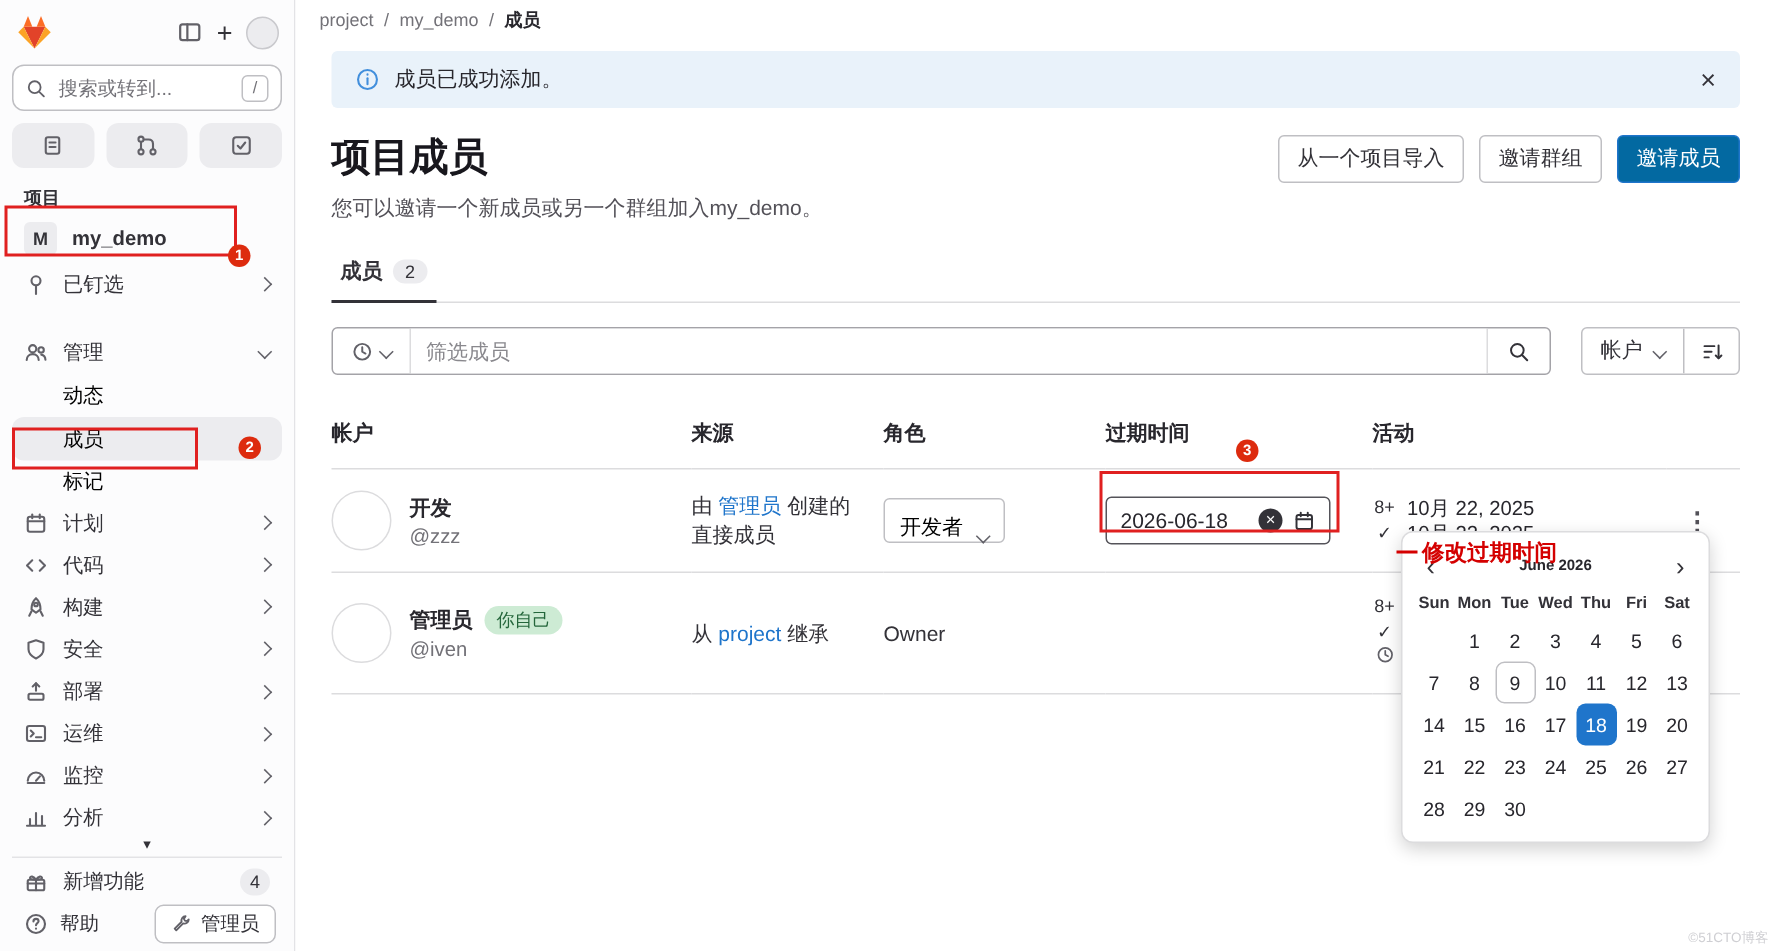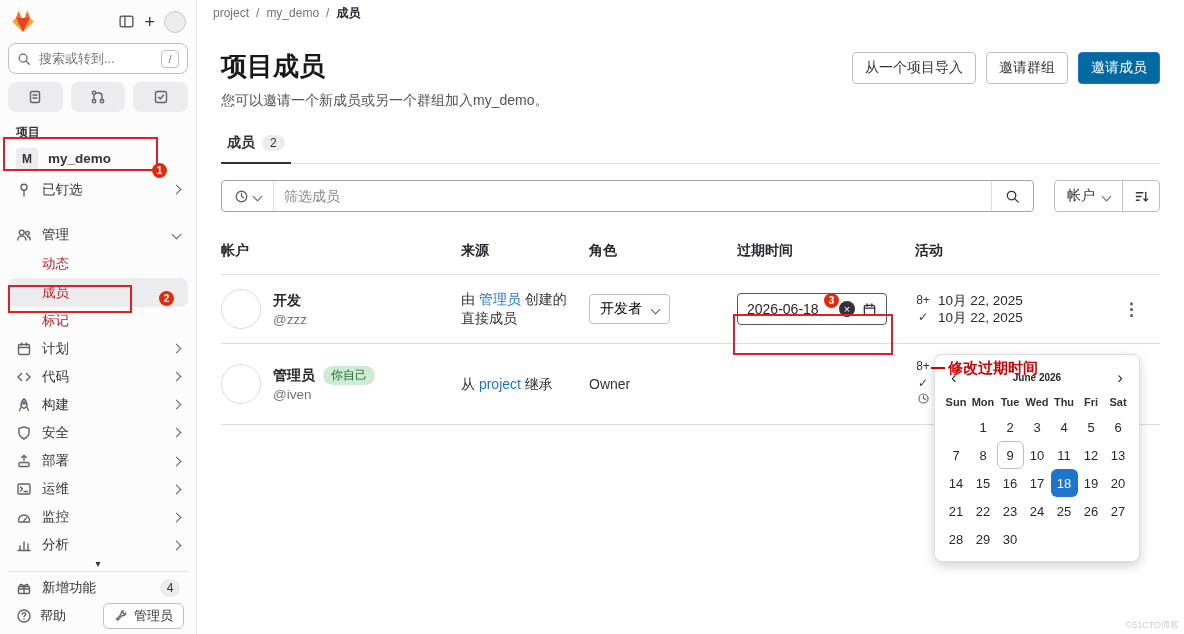--- a/index.html
+++ b/index.html
@@ -28,21 +28,21 @@
   .quick-btn { flex:1; height:30px; background:#ececef; border:none; border-radius:8px;
                display:flex; align-items:center; justify-content:center; cursor:pointer; }
 
   .section-label { margin-top:10px; padding:0 8px; height:22px; display:flex; align-items:center;
                    font-size:12px; font-weight:700; color:#333238; }
   .nav-item { height:32px; display:flex; align-items:center; gap:10px; padding:0 8px; border-radius:8px;
               color:#333238; text-decoration:none; cursor:pointer; font-size:13.5px; }
   .nav-item .nav-label { white-space:nowrap; }
   .nav-item.compact { height:29px; }
   .nav-sub { height:29px; display:flex; align-items:center; padding:0 8px 0 34px; border-radius:8px;
-             font-size:13.5px; color:#b91c1c; cursor:pointer; }
+             font-size:13.5px; color:#000000; cursor:pointer; }
   .nav-sub.active { background:#ececef; }
   .proj-avatar { width:22px; height:22px; border-radius:4px; background:#ececef; color:#333238;
                  font-weight:700; font-size:12px; display:flex; align-items:center; justify-content:center; }
   .bold { font-weight:700; }
   .gap-sm { margin-top:14px; }
   .chev { width:7px; height:7px; border-right:1.6px solid #626168; border-bottom:1.6px solid #626168;
           display:inline-block; transform:rotate(45deg); flex:none; }
   .chev.right { transform:rotate(-45deg); }
   .chev.end { margin-left:auto; }
   .ic { flex:none; stroke:#626168; fill:none; stroke-width:1.4; stroke-linecap:round; stroke-linejoin:round; }
@@ -99,21 +99,21 @@
   th { text-align:left; font-size:14px; font-weight:700; color:#28272d; padding:14px 8px 14px 0; border-bottom:1px solid #dcdcde; }
   td { padding:14px 8px 14px 0; border-bottom:1px solid #dcdcde; vertical-align:middle; font-size:14px; }
   .user-cell { display:flex; align-items:center; gap:12px; }
   .avatar-lg { width:40px; height:40px; border-radius:50%; border:1px solid #dcdcde; background:#fff; flex:none; }
   .user-name-row { display:flex; align-items:center; gap:8px; }
   .user-name { font-weight:700; color:#28272d; }
   .self-pill { background:#cdebd4; color:#24663b; border-radius:10px; padding:1px 8px; font-size:12px; }
   .username { color:#737278; font-size:13.5px; margin-top:2px; }
   a.lnk { color:#1f75cb; text-decoration:none; cursor:pointer; }
   .src-line { line-height:19px; }
-  .role-dd { display:inline-flex; align-items:center; gap:10px; height:30px; padding:0 10px;
+  .role-dd { display:inline-flex; align-items:flex-end; gap:10px; height:30px; padding:0 10px;
              border:1px solid #bfbfc3; border-radius:4px; background:#fff; font-size:14px; cursor:pointer; }
   .date-group { display:inline-flex; align-items:center; gap:7px; height:32px; padding:0 9px;
                 border:1px solid #55545a; border-radius:4px; background:#fff; width:150px; }
   .date-text { font-size:14px; color:#28272d; flex:1; }
   .clear-dot { width:16px; height:16px; border-radius:50%; background:#333238; color:#fff; font-size:11px;
                display:flex; align-items:center; justify-content:center; cursor:pointer; line-height:1; }
   .act-line { display:flex; align-items:center; gap:7px; font-size:13.5px; color:#28272d; line-height:17px; }
   .mini-ic { font-size:12px; color:#333238; width:16px; text-align:center; flex:none; }
   .kebab { background:none; border:none; font-size:17px; font-weight:700; color:#535158; cursor:pointer; letter-spacing:0; }
 
@@ -340,20 +340,29 @@
   <main class="main">
     <div class="breadcrumb">
       <span class="crumb">project</span>
       <span>/</span>
       <span class="crumb">my_demo</span>
       <span>/</span>
       <span class="crumb current">成员</span>
     </div>
 
     <div class="content">
+      <div class="alert">
+        <svg class="ic" width="16" height="16" viewBox="0 0 16 16" style="stroke:#428fdc">
+          <circle cx="8" cy="8" r="6.3"></circle>
+            <line x1="8" y1="7.2" x2="8" y2="11.2"></line>
+            <line x1="8" y1="4.6" x2="8" y2="4.8"></line>
+        </svg>
+        <span class="alert-text">成员已成功添加。</span>
+        <button class="alert-close">×</button>
+      </div>
 
       <div class="page-head">
         <h1 class="page-title">项目成员</h1>
         <div class="head-actions">
           <button class="btn">从一个项目导入</button>
           <button class="btn">邀请群组</button>
           <button class="btn primary">邀请成员</button>
         </div>
       </div>
       <p class="subtitle">您可以邀请一个新成员或另一个群组加入my_demo。</p>

